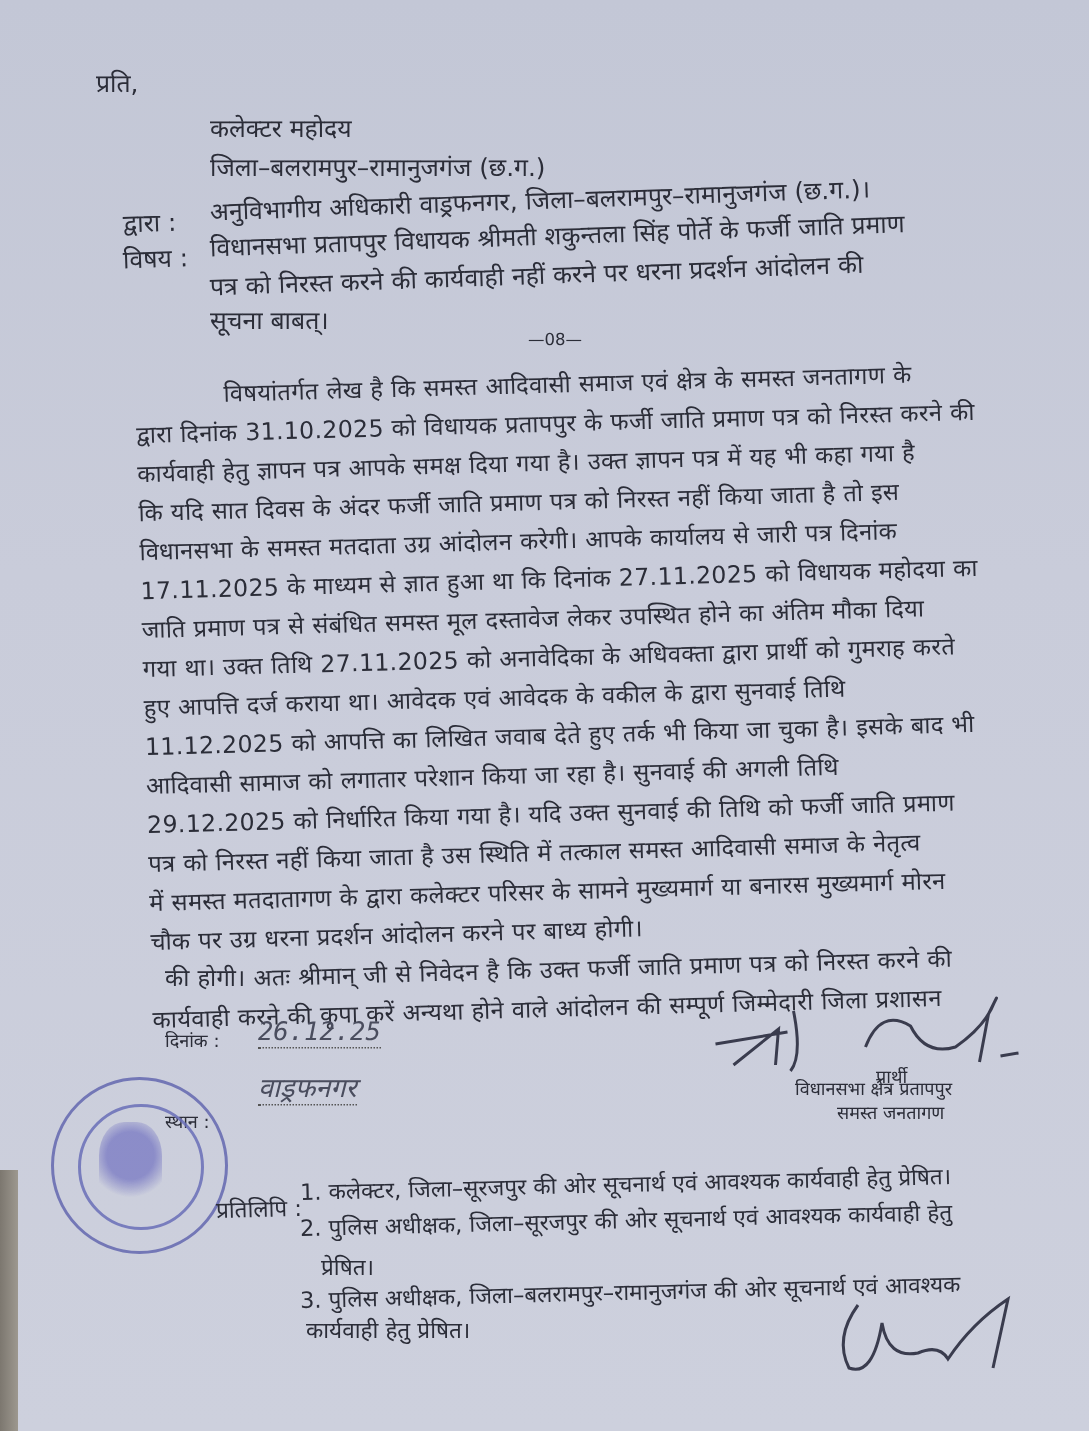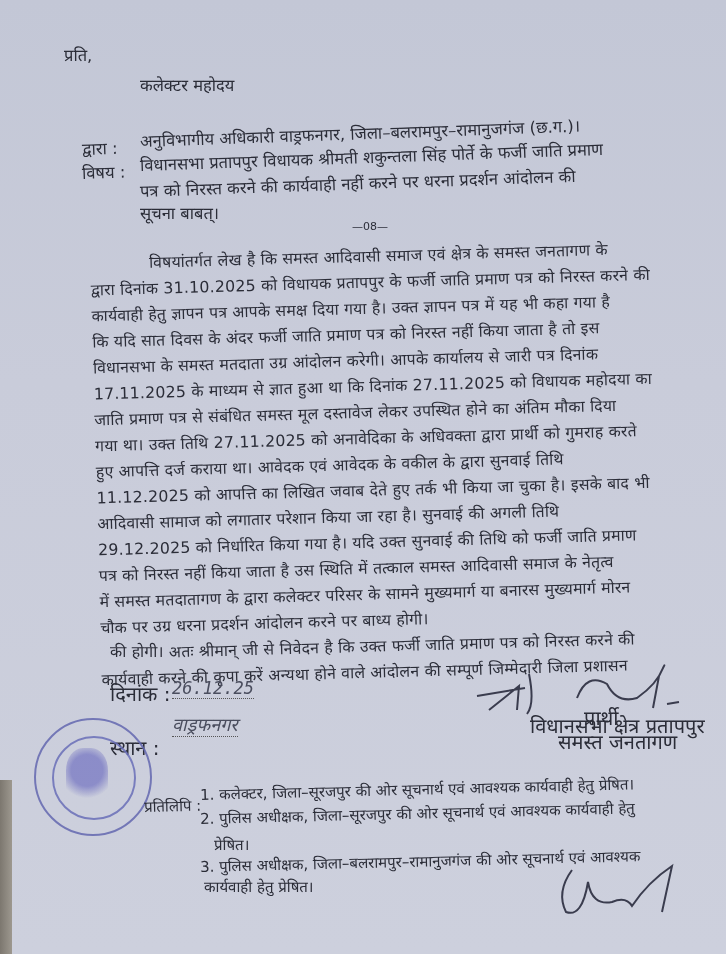--- a/index.html
+++ b/index.html
@@ -5,21 +5,21 @@
   html, body { margin:0; padding:0; }
   body {
     width:726px; height:954px; overflow:hidden; position:relative;
     background: linear-gradient(180deg, #c3c7d6 0%, #c9ccda 40%, #cdd0dd 100%);
     font-family: "DejaVu Sans", "Liberation Sans", sans-serif;
     color:#2b2d38;
   }
   .edge { position:absolute; left:0; top:780px; width:12px; height:174px;
     background: linear-gradient(90deg,#7c776f,#9d988f); }
   .paper { position:absolute; left:12px; top:0; right:0; bottom:0; }
-  .t { position:absolute; white-space:nowrap; font-size:20px; line-height:20px; }
+  .t { position:absolute; white-space:nowrap; font-size:12px; line-height:20px; }
   .hdr { font-size:16.5px; }
   .line { position:absolute; white-space:nowrap; font-size:15.8px; letter-spacing:0.2px; }
   .sep { position:absolute; left:340px; top:220px; font-size:11px; }
   .hand { position:absolute; font-family:"DejaVu Sans Mono", monospace; color:#4a4d5e; font-size:17px; font-style:italic; }
   .dots { border-bottom:1.5px dotted #555; display:inline-block; }
   .stamp { position:absolute; left:22px; top:718px; width:118px; height:118px; border-radius:50%;
     border:2.5px solid #6468b0; box-sizing:border-box; opacity:0.85; }
   .stamp .inner { position:absolute; left:16px; top:16px; width:80px; height:80px; border-radius:50%;
     border:2px solid #6a6fb8; }
   .stamp .emb { position:absolute; left:30px; top:28px; width:42px; height:56px;
@@ -28,20 +28,21 @@
   .cc { position:absolute; white-space:nowrap; font-size:15px; }
 </style>
 </head>
 <body>
 
 <div class="edge"></div>
 <div class="paper">
 
   <div class="t hdr" style="left:52px;top:46px">प्रति,</div>
   <div class="t hdr" style="left:128px;top:76px">कलेक्टर महोदय</div>
+  <div class="t hdr" style="left:128px;top:102px">जिला–बलरामपुर–रामानुजगंज (छ.ग.)</div>
 
   <div class="t hdr" style="left:70px;top:140px;transform:rotate(-2deg);transform-origin:left">द्वारा :</div>
   <div class="t hdr" style="left:128px;top:132px;transform:rotate(-2deg);transform-origin:left">अनुविभागीय अधिकारी वाड्रफनगर, जिला–बलरामपुर–रामानुजगंज (छ.ग.)।</div>
 
   <div class="t hdr" style="left:70px;top:164px;transform:rotate(-2deg);transform-origin:left">विषय :</div>
   <div class="t hdr" style="left:128px;top:156px;transform:rotate(-2deg);transform-origin:left">विधानसभा प्रतापपुर विधायक श्रीमती शकुन्तला सिंह पोर्ते के फर्जी जाति प्रमाण</div>
   <div class="t hdr" style="left:128px;top:182px;transform:rotate(-2deg);transform-origin:left">पत्र को निरस्त करने की कार्यवाही नहीं करने पर धरना प्रदर्शन आंदोलन की</div>
   <div class="t hdr" style="left:128px;top:204px">सूचना बाबत्।</div>
 
   <div class="sep">—08—</div>

